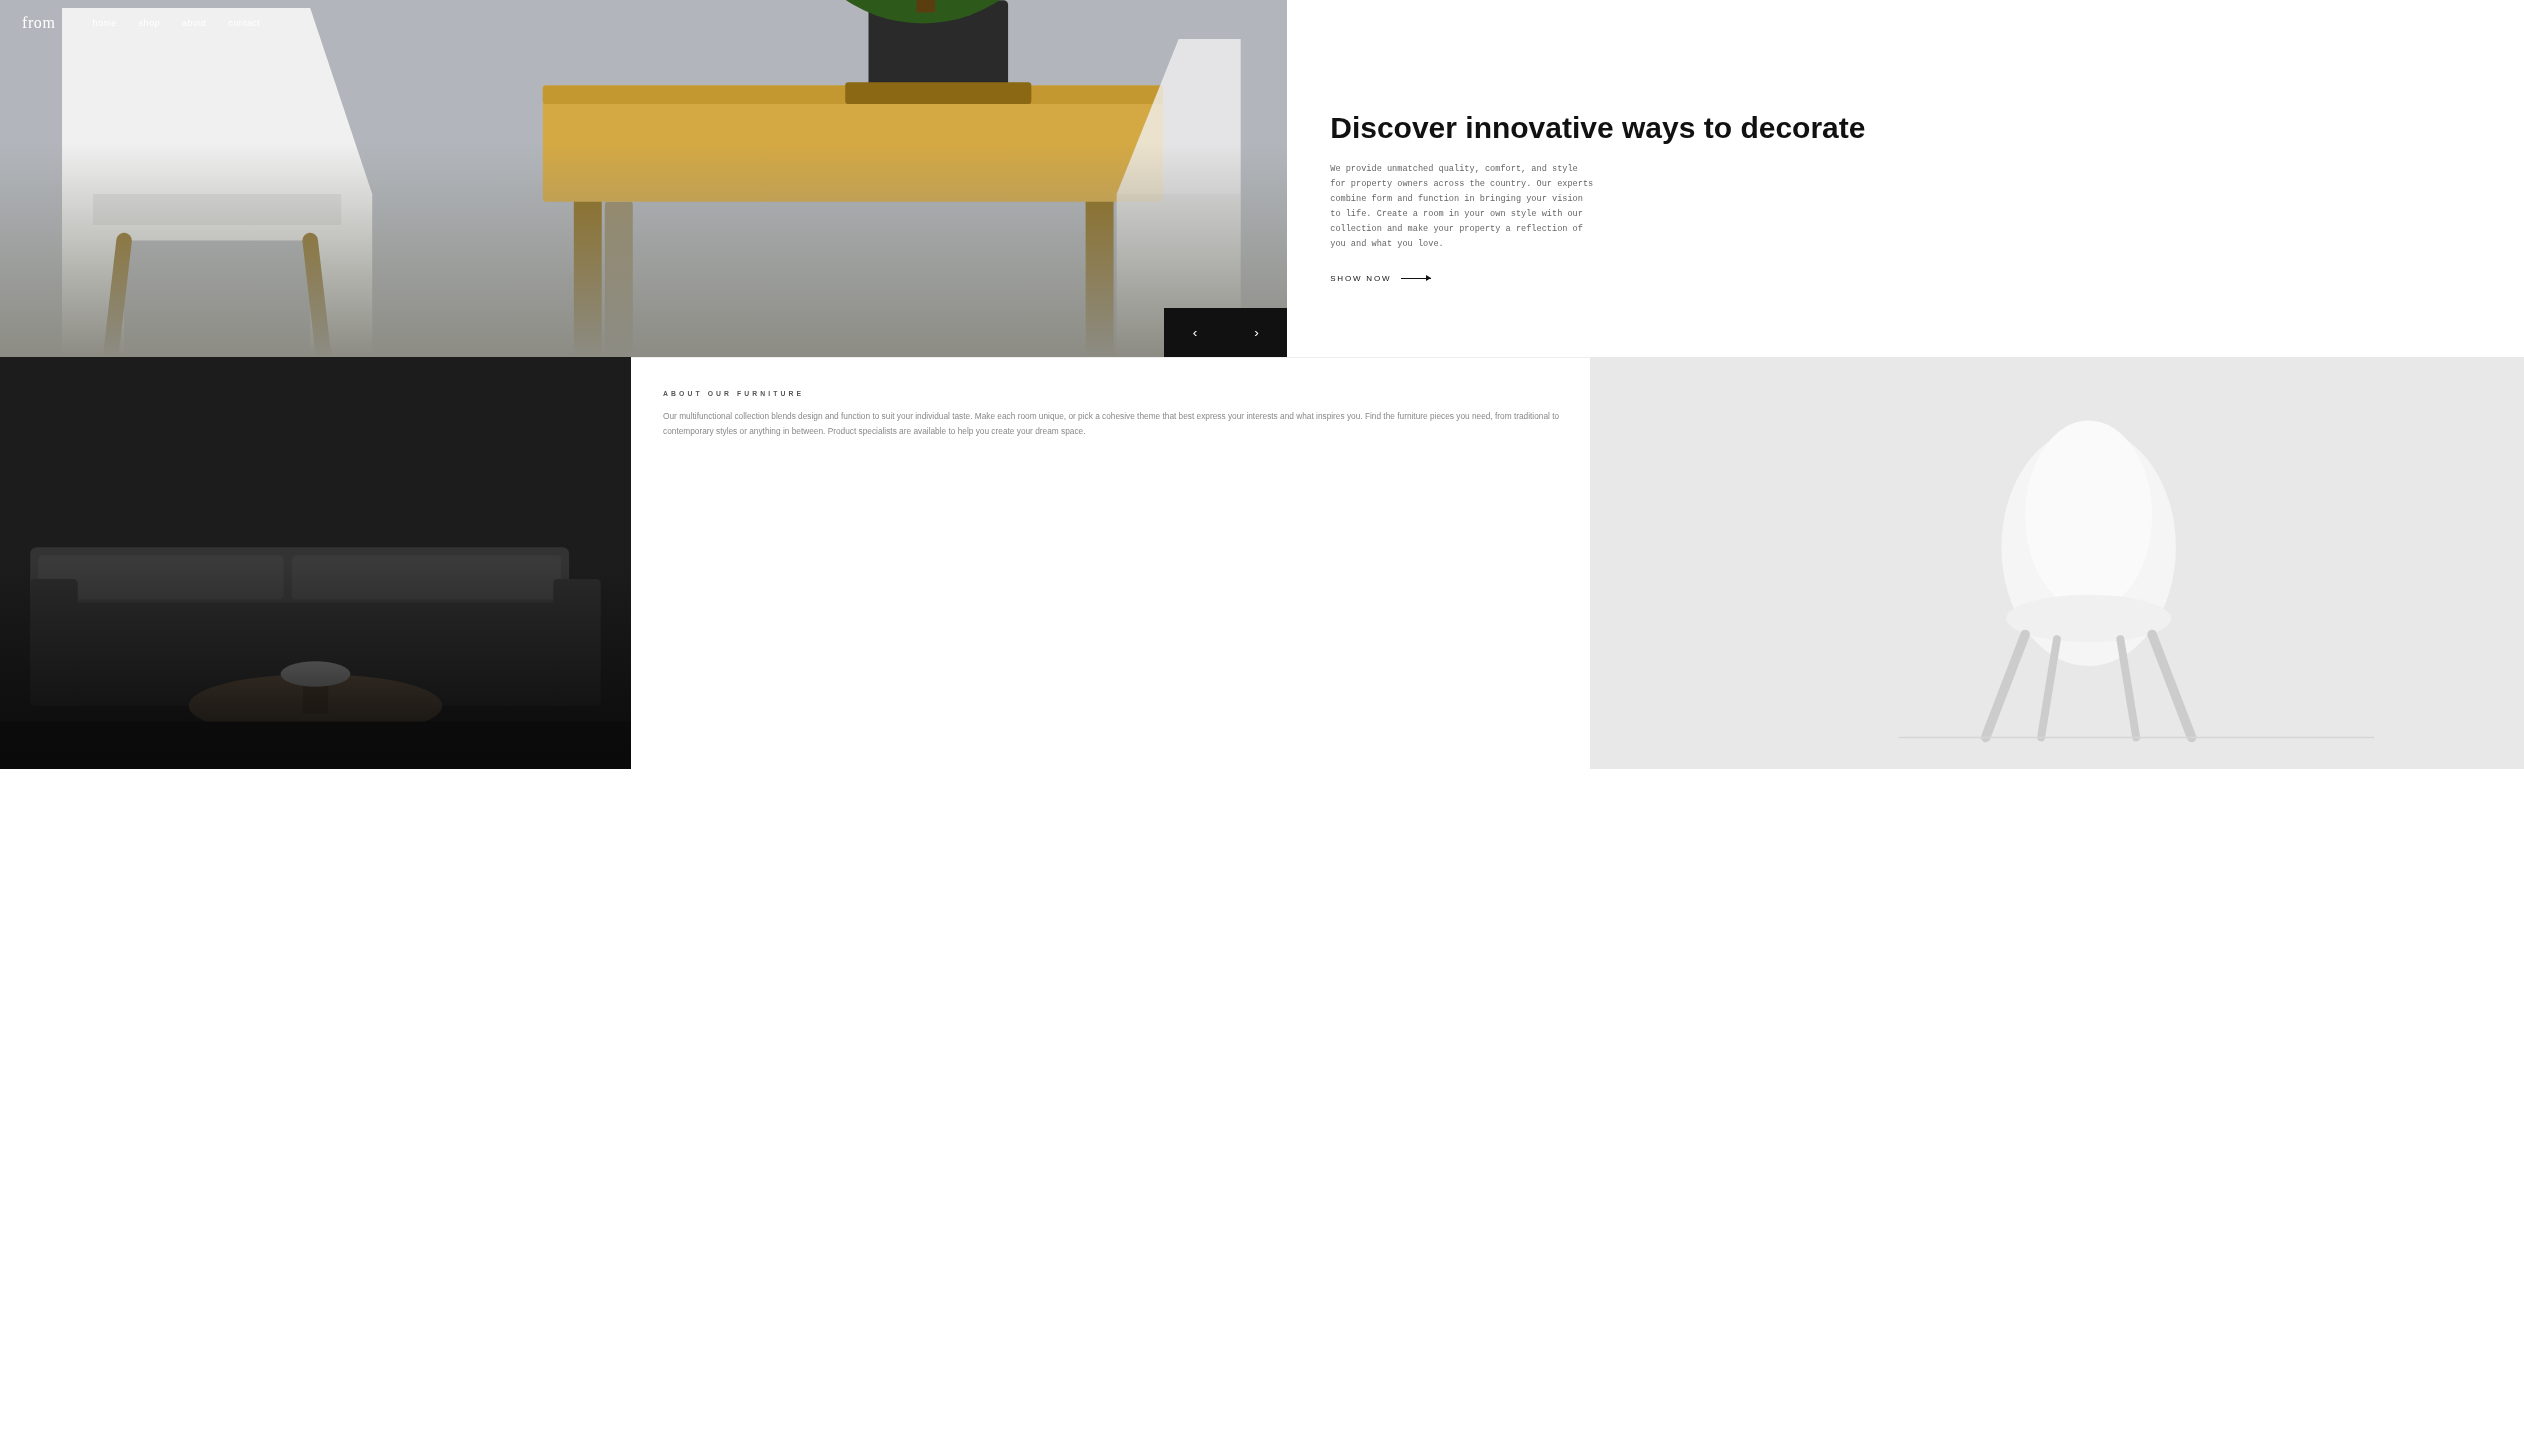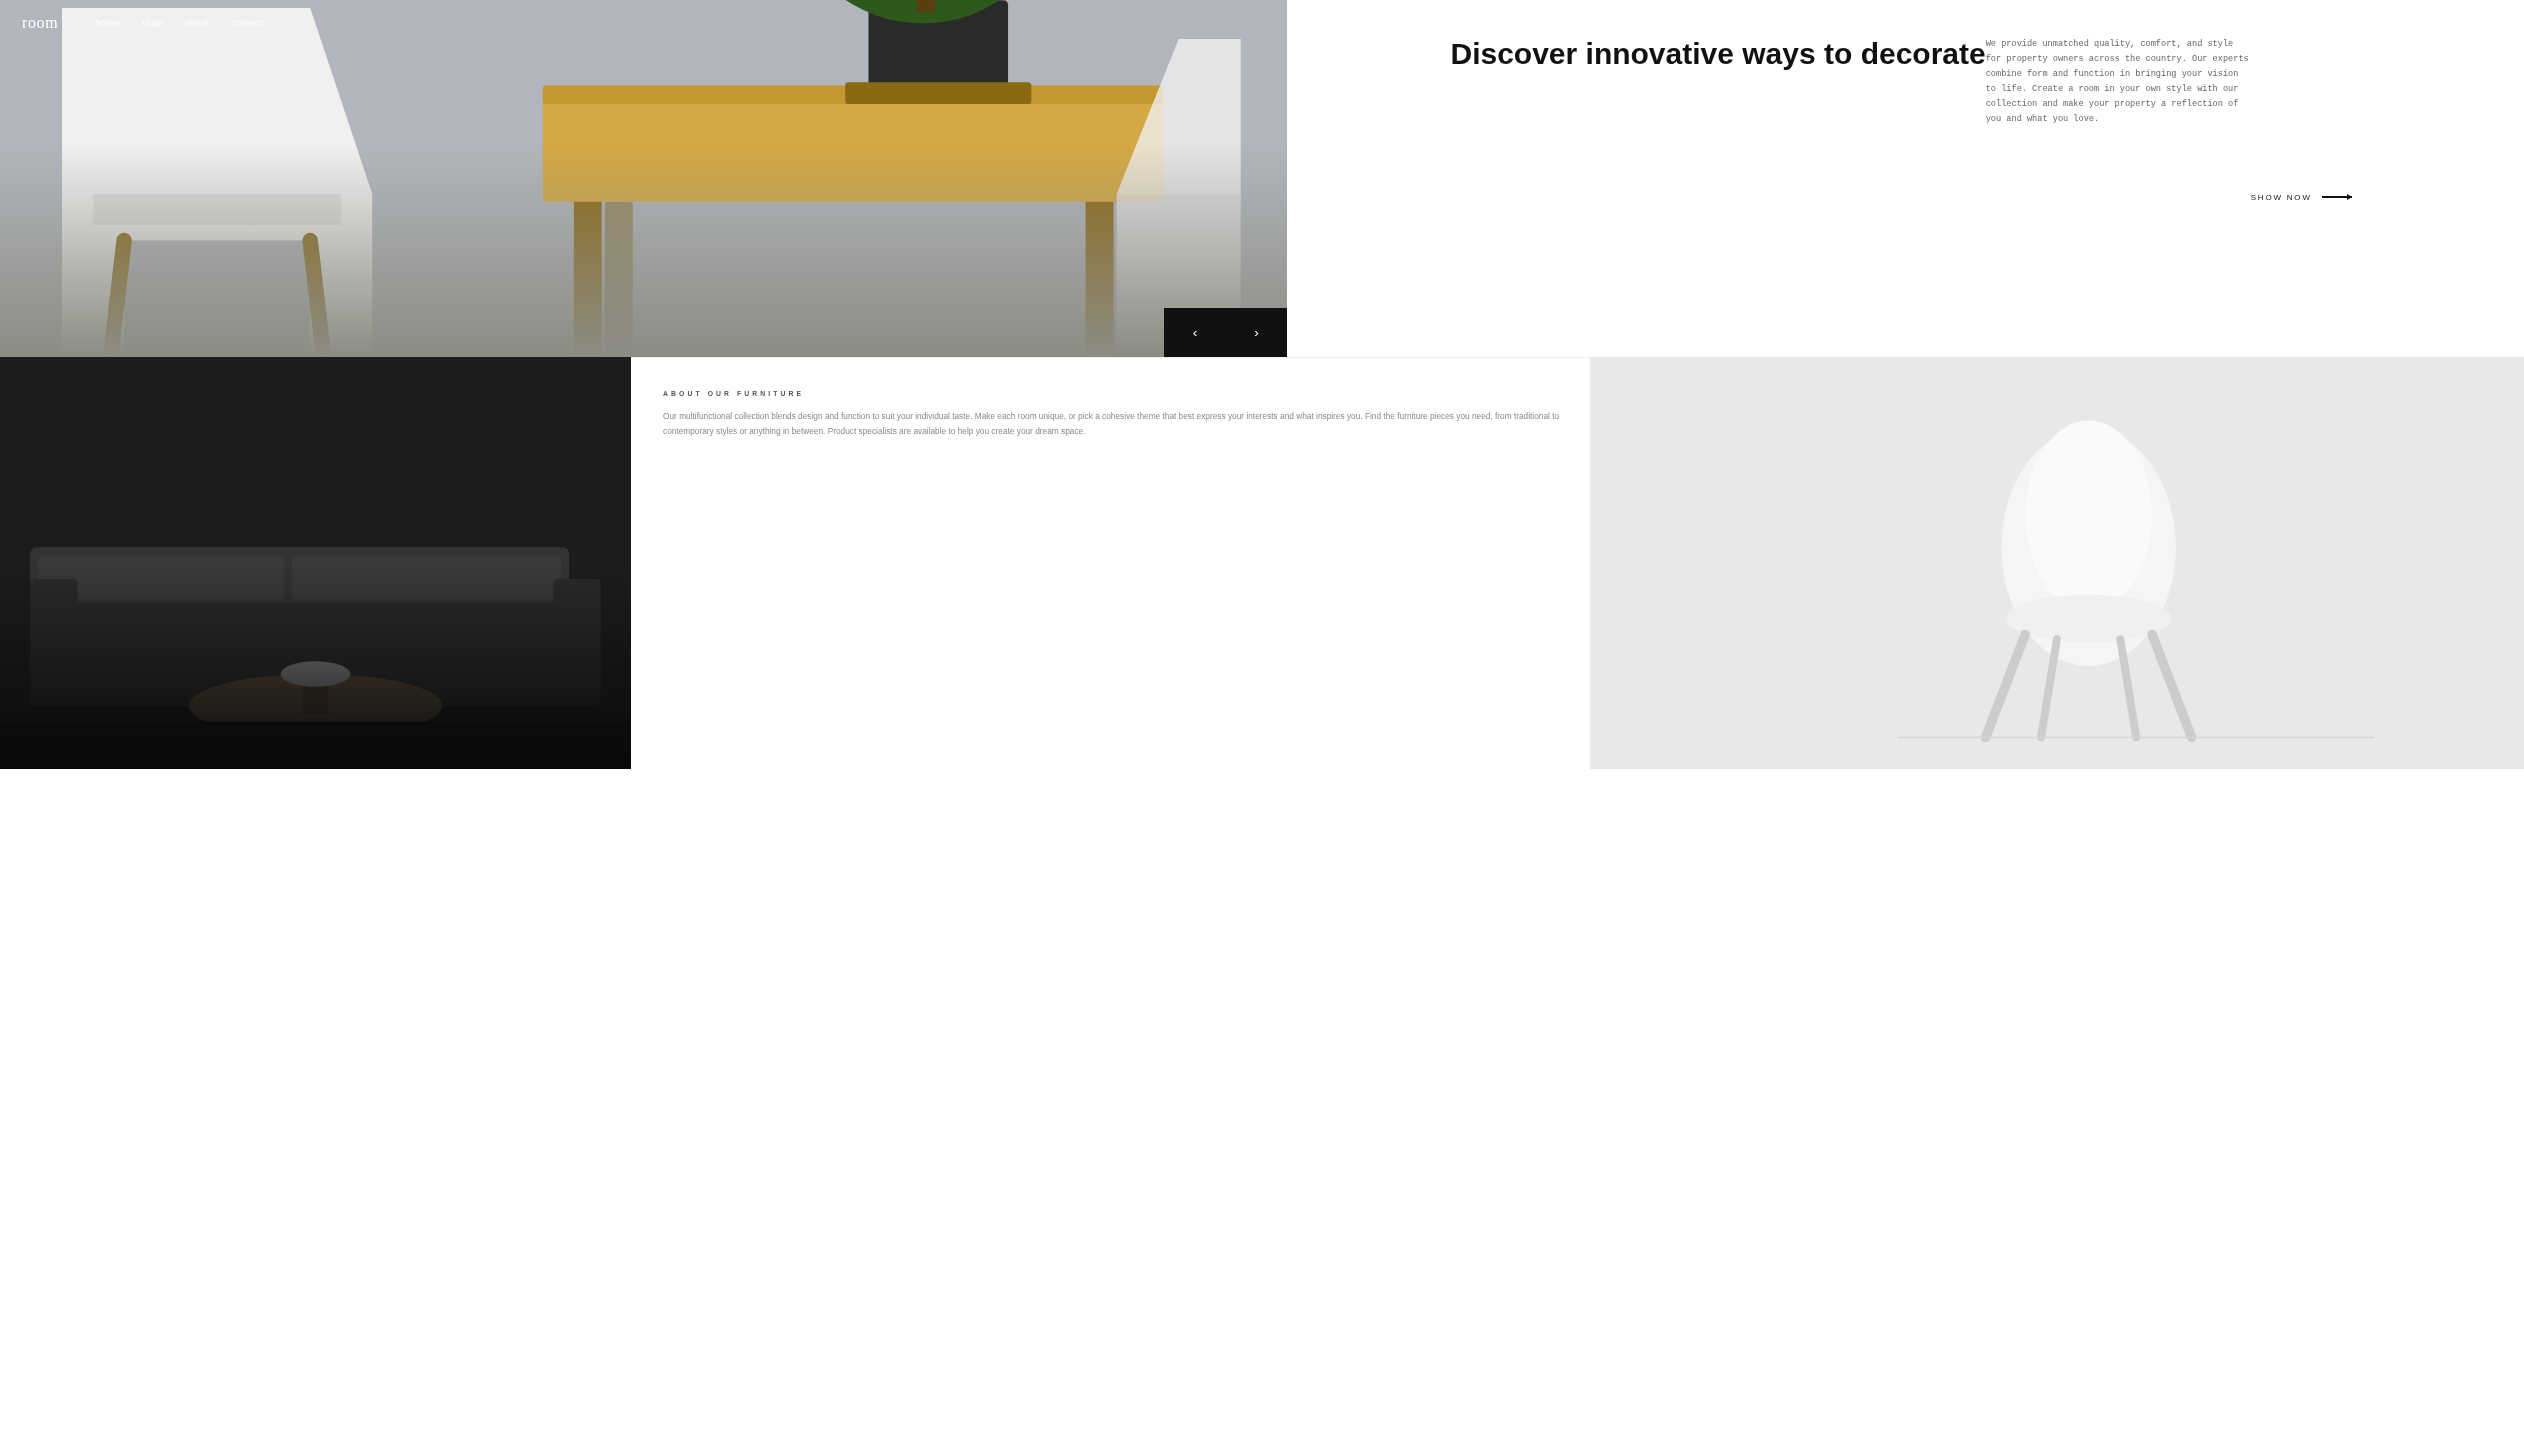--- a/index.html
+++ b/index.html
@@ -68,23 +68,23 @@
       position: absolute;
       bottom: 0; left: 0; right: 0;
       height: 60%;
       background: linear-gradient(180deg, transparent 0%, #8c8c84 100%);
     }
 
     .hero-content {
       width: 49%;
       background: #fff;
       display: flex;
-      flex-direction: row;
+      flex-direction: column;
       justify-content: center;
-      padding: 37px 43px 0 34px;
+      padding: 37px 43px 0 43px;
     }
     .hero-title {
       font-family: Arial, Helvetica, sans-serif;
       font-size: 30px;
       font-weight: 900;
       line-height: 1.12;
       color: #111;
       margin-bottom: 17px;
     }
     .hero-desc {
@@ -203,21 +203,21 @@
     .hero-wrapper {
       position: relative;
     }
   </style>
 </head>
 <body>
 
 <div class="hero-wrapper">
 
   <nav>
-    <div class="nav-logo">room</div>
+    <div class="nav-logo">from</div>
     <ul class="nav-links">
       <li>
         <a href="#">home</a>
       </li>
       <li>
         <a href="#">shop</a>
       </li>
       <li>
         <a href="#">about</a>
       </li>

